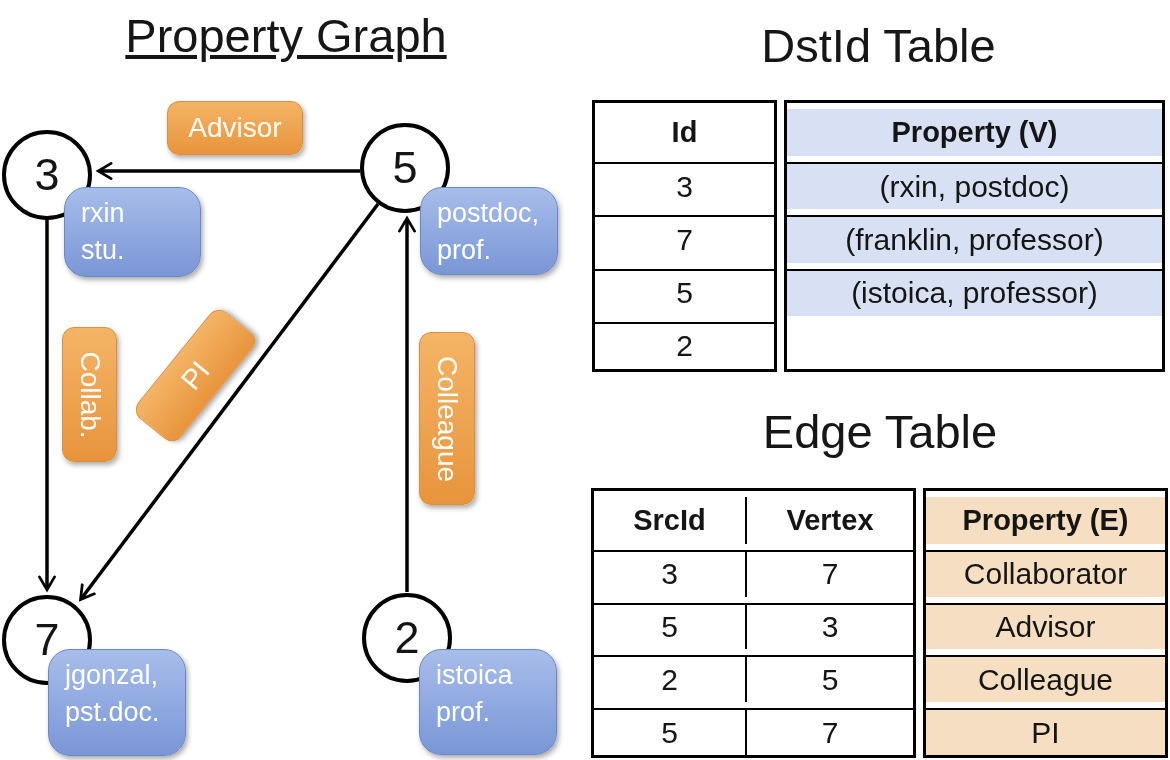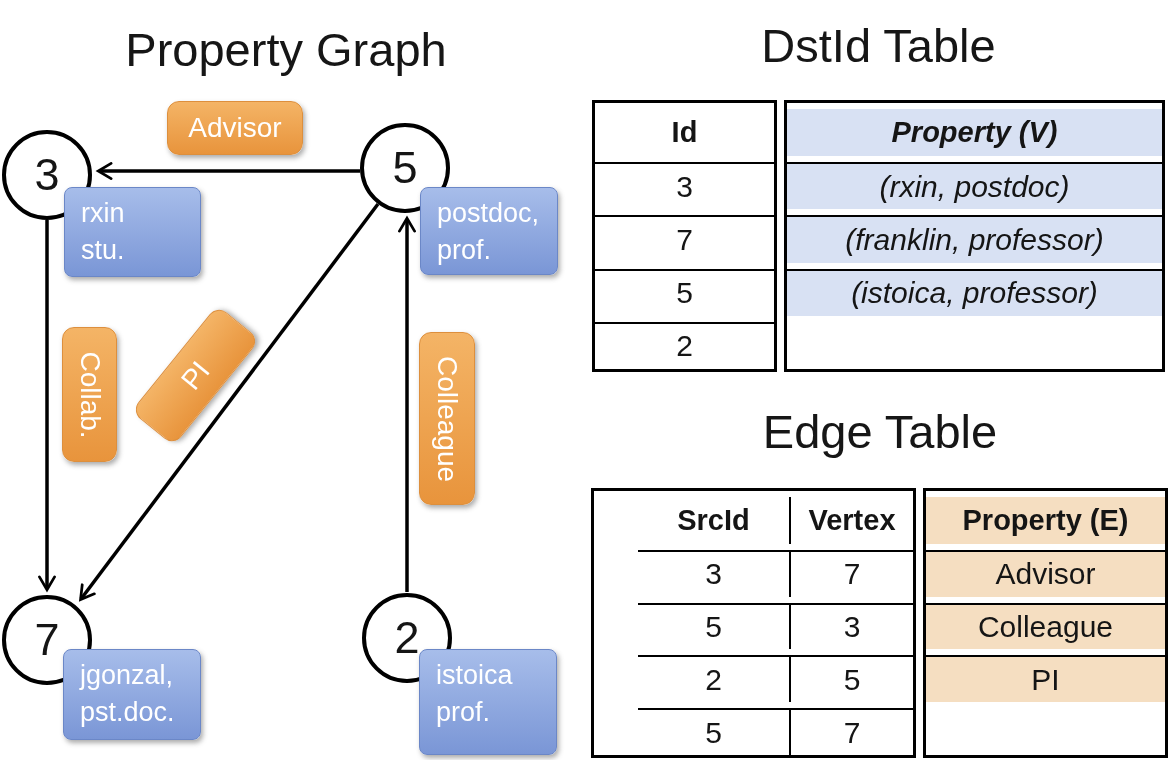--- a/index.html
+++ b/index.html
@@ -5,49 +5,49 @@
   html,body{margin:0;padding:0;}
   body{
     width:1170px;height:760px;position:relative;overflow:hidden;
     background:#ffffff;color:#151515;
     font-family:"Liberation Sans", sans-serif;
   }
   .slide-title{
     position:absolute;text-align:center;font-size:47px;font-weight:400;
     white-space:nowrap;color:#161616;
   }
-  #pg-title{left:0;top:22px;width:572px;}
+  #pg-title{left:0;top:8px;width:572px;text-decoration:underline;}
   #vt-title{left:592px;top:18px;width:573px;}
   #et-title{left:592px;top:404px;width:576px;text-align:center;}
 
   
   .node{
     position:absolute;box-sizing:border-box;width:90px;height:90px;
     border:4px solid #000;border-radius:50%;background:#fff;
     display:flex;align-items:center;justify-content:center;
     font-size:45px;z-index:1;
   }
   #node-3{left:2px;top:130px;}
   #node-5{left:360px;top:123px;}
   #node-7{left:2px;top:595px;}
   #node-2{left:362px;top:593px;}
 
   svg.edges{position:absolute;left:0;top:0;z-index:2;pointer-events:none;}
 
   
   .pbox{
-    position:absolute;box-sizing:border-box;border-radius:8px;
+    position:absolute;box-sizing:border-box;border-radius:22px;
     background:linear-gradient(180deg,#a7bdea 0%,#7a96d6 100%);
     border:1px solid #6b87c7;box-shadow:2px 3px 5px rgba(70,70,70,.45);
     color:#fff;font-size:27px;line-height:37px;padding:7px 6px 0 16px;
     z-index:3;
   }
   #pbox-rxin{left:64px;top:187px;width:137px;height:90px;}
   #pbox-franklin{left:420px;top:187px;width:138px;height:88px;}
-  #pbox-jgonzal{left:63px;top:649px;width:138px;height:91px;}
+  #pbox-jgonzal{left:48px;top:649px;width:138px;height:107px;}
   #pbox-istoica{left:419px;top:649px;width:138px;height:106px;}
 
   
   .olabel{
     position:absolute;box-sizing:border-box;border-radius:12px;
     background:linear-gradient(180deg,#f4b466 0%,#e8943c 100%);
     border:1px solid #dd8f3d;box-shadow:2px 3px 5px rgba(70,70,70,.45);
     color:#fff;font-size:28px;display:flex;align-items:center;justify-content:center;
     z-index:3;
   }
@@ -63,22 +63,22 @@
     display:grid;grid-template-rows:repeat(5,1fr);background:#fff;z-index:1;
   }
   .cell{
     display:flex;align-items:center;justify-content:center;
     font-size:30px;border-top:2px solid #000;white-space:nowrap;margin-top:6px;
   }
   .cell.r0{border-top:none;}
   .cell.head{font-weight:bold;font-size:29px;}
   #vt-id{left:592px;top:100px;width:185px;height:272px;}
   #vt-prop{left:784px;top:100px;width:381px;height:272px;}
-  #vt-prop .cell{background:#d8e1f3;font-style:italic;}
-  #et-left{left:591px;top:488px;width:325px;height:270px;grid-template-columns:151px 1fr;padding-left:44px;}
+  #vt-prop .cell{background:#d8e1f3;}
+  #et-left{left:591px;top:488px;width:325px;height:270px;grid-template-columns:151px 1fr;}
   #et-left .cell.c1{border-left:2px solid #000;}
   #et-prop{left:923px;top:488px;width:245px;height:270px;}
   #et-prop .cell{background:#f5dec1;}
 </style>
 </head>
 <body>
 
 <div class="slide-title" id="pg-title">Property Graph</div>
 <div class="slide-title" id="vt-title">DstId Table</div>
 <div class="slide-title" id="et-title">Edge Table</div>
@@ -161,16 +161,17 @@
   <div class="cell">5</div>
   <div class="cell c1">3</div>
   <div class="cell">2</div>
   <div class="cell c1">5</div>
   <div class="cell">5</div>
   <div class="cell c1">7</div>
 </div>
 
 <div class="tbl" id="et-prop">
   <div class="cell head r0">Property (E)</div>
+  <div class="cell">Collaborator</div>
   <div class="cell">Advisor</div>
   <div class="cell">Colleague</div>
   <div class="cell">PI</div>
 </div>
 
 </body></html>

